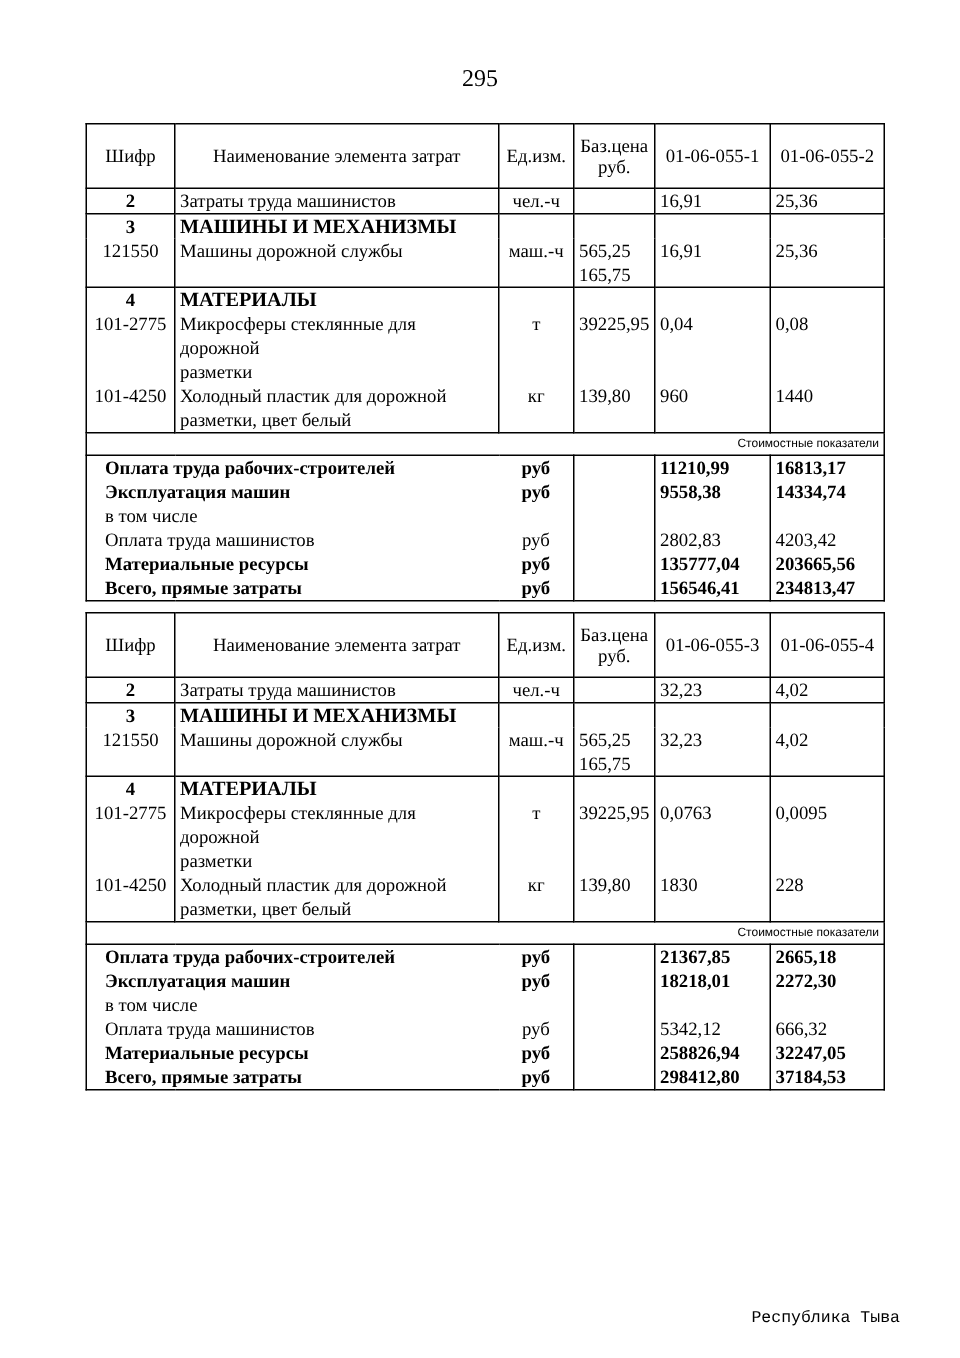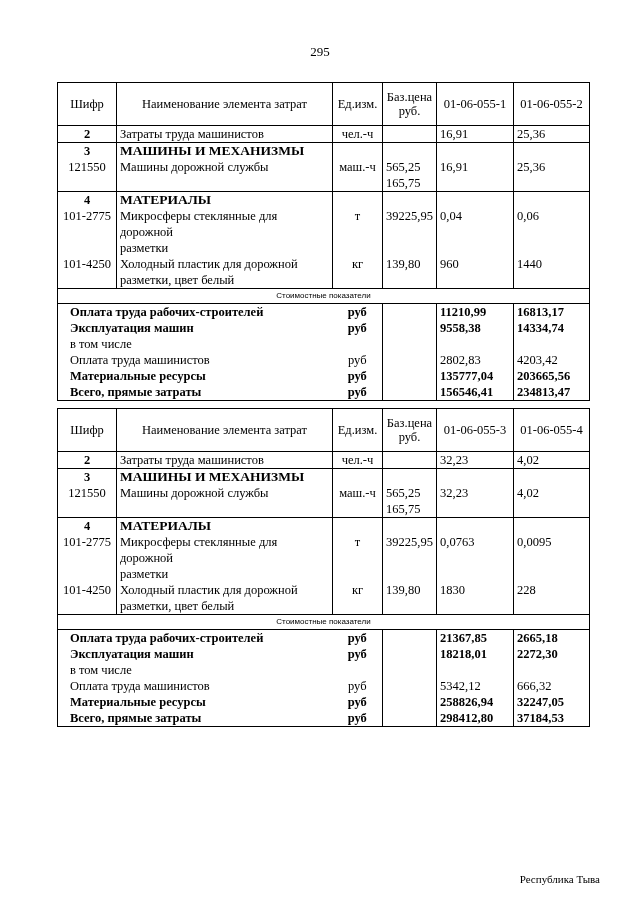--- a/index.html
+++ b/index.html
@@ -1,40 +1,40 @@
 <!DOCTYPE html>
 <html><head>
 <meta charset="utf-8">
 <style>
   html, body { margin: 0; padding: 0; background: #ffffff; }
   body {
     width: 640px; height: 905px; position: relative; overflow: hidden;
     font-family: "Liberation Serif", serif; color: #000; font-size: 12.5px;
   }
-  .page-num { position: absolute; left: 0; width: 640px; top: 44px; text-align: center; font-size: 13px; }
+  .page-num { position: absolute; left: 0; width: 640px; top: 44px; text-align: center; font-size: 16px; }
   table.est {
     position: absolute; left: 57px; width: 524px;
     border-collapse: collapse; table-layout: fixed;
   }
   table.est td { padding: 0 3px; vertical-align: top; line-height: 16px; }
   .c1 { width: 59px; } .c2 { width: 216px; } .c3 { width: 50px; }
   .c4 { width: 54px; } .c5 { width: 77px; } .c6 { width: 76px; }
   .hdr td { border: 1px solid #000; text-align: center; vertical-align: middle !important; height: 42px; }
   .hdr td.bp { line-height: 14px; font-size: 12.5px; }
   .code { text-align: center; }
   .num { }
   .ctr { text-align: center; }
   .b { font-weight: bold; }
   .bl { border-left: 1px solid #000; }
   .br { border-right: 1px solid #000; }
   .bb { border-bottom: 1px solid #000; }
   .u { }
-  .section td.label { font-family: "Liberation Sans", sans-serif; font-size: 8px; text-align: center; line-height: 14px; border-top: 1px solid #000; border-bottom: 1px solid #000; }
+  .section td.label { font-family: "Liberation Sans", sans-serif; font-size: 8px; text-align: right; line-height: 14px; border-top: 1px solid #000; border-bottom: 1px solid #000; }
   .sum td.name { padding-left: 12px; }
-  .footer { position: absolute; right: 40px; top: 873px; font-size: 11px; }
+  .footer { position: absolute; right: 40px; top: 873px; font-size: 11px; font-family: Liberation Mono, monospace; }
 </style>
 </head>
 <body>
 
 <div class="page-num">295</div>
 
 <table class="est" style="top:82px;">
   <colgroup>
       <col class="c1">
       <col class="c2">
@@ -83,21 +83,21 @@
         <td class="br"></td>
         <td class="br"></td>
         <td class="br"></td>
   </tr>
   <tr>
     <td class="code bl br">101-2775</td>
     <td class="br"><span>Микросферы стеклянные для дорожной</span><br><span>разметки</span></td>
     <td class="ctr br">т</td>
     <td class="num br">39225,95</td>
     <td class="num br">0,04</td>
-    <td class="num br">0,06</td>
+    <td class="num br">0,08</td>
   </tr>
   <tr>
     <td class="code bl br bb">101-4250</td>
     <td class="br bb"><span>Холодный пластик для дорожной</span><br><span>разметки, цвет белый</span></td>
     <td class="ctr br bb">кг</td>
     <td class="num br bb">139,80</td>
     <td class="num br bb">960</td>
     <td class="num br bb">1440</td>
   </tr>
   <tr class="section">

